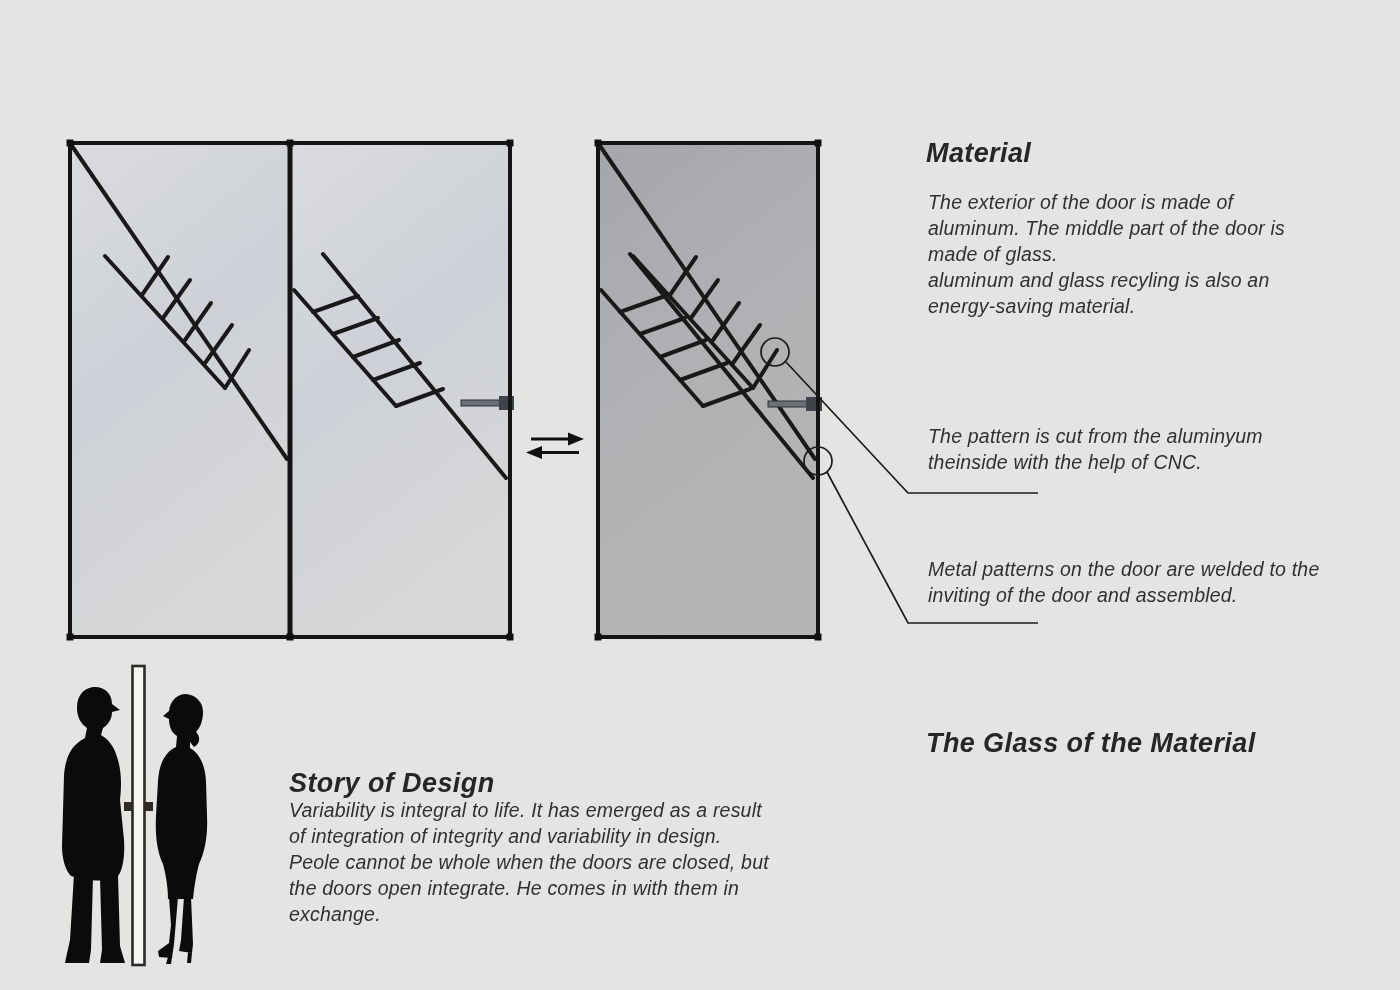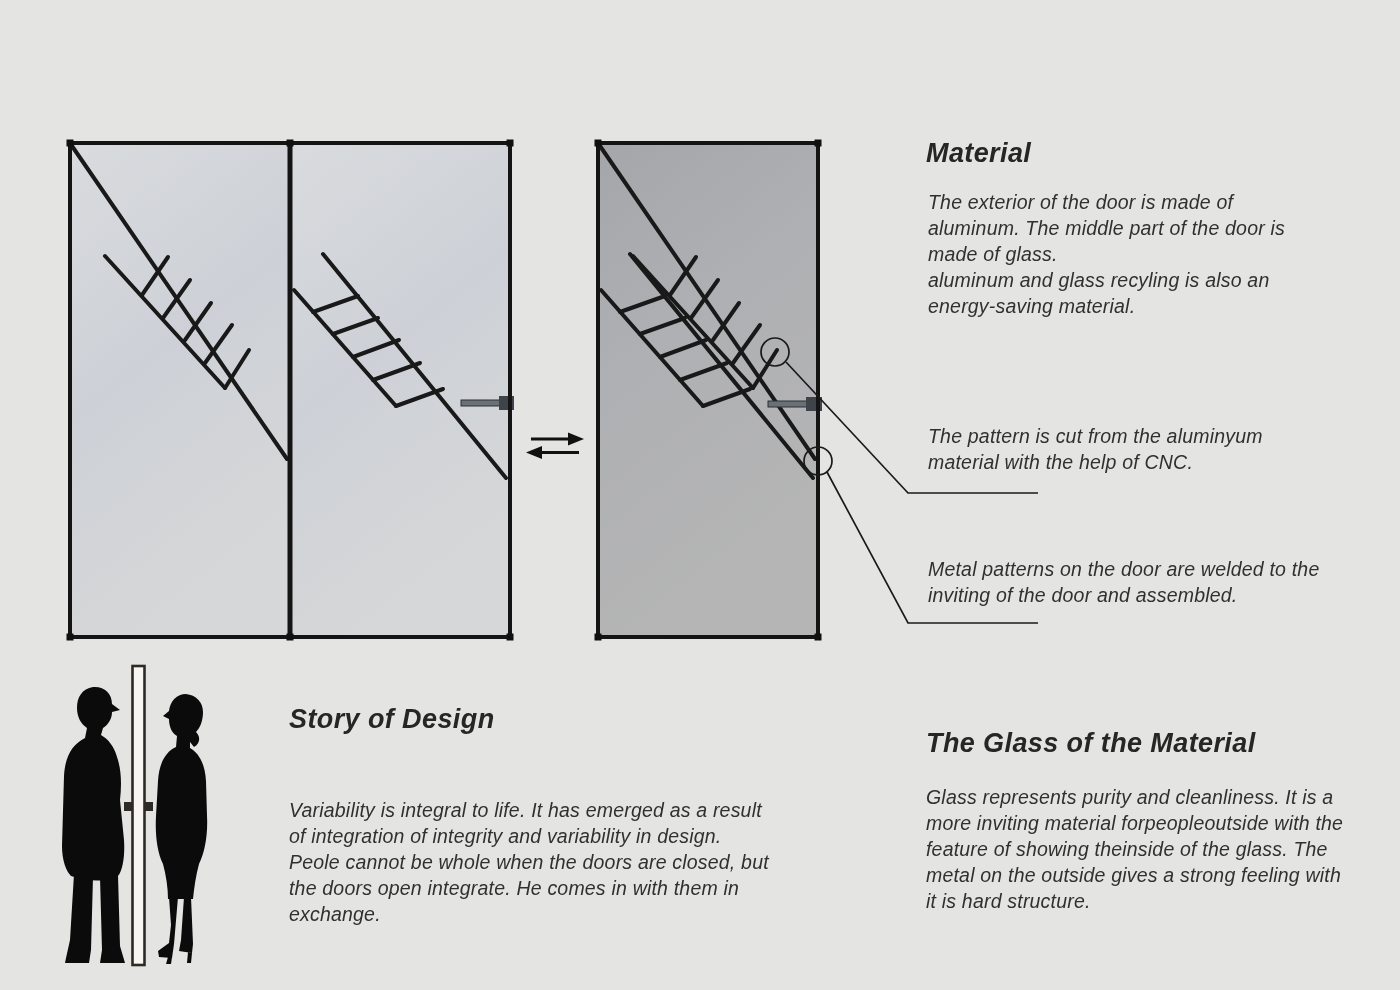--- a/index.html
+++ b/index.html
@@ -168,32 +168,27 @@
 </svg>
 
 <div class="txt h" style="left:926px;top:138px">Material</div>
 <div class="txt p" style="left:928px;top:189px">The exterior of the door is made of
 aluminum. The middle part of the door is
 made of glass.
 aluminum and glass recyling is also an
 energy-saving material.</div>
 
 <div class="txt p" style="left:928px;top:423px">The pattern is cut from the aluminyum
-material with the help of CNC.</div>
+theinside with the help of CNC.</div>
 
 <div class="txt p" style="left:928px;top:556px">Metal patterns on the door are welded to the
 inviting of the door and assembled.</div>
 
-<div class="txt h" style="left:289px;top:704px">Story of Design</div>
+<div class="txt h" style="left:289px;top:768px">Story of Design</div>
 <div class="txt p" style="left:289px;top:797px">Variability is integral to life. It has emerged as a result
 of integration of integrity and variability in design.
 Peole cannot be whole when the doors are closed, but
 the doors open integrate. He comes in with them in
 exchange.</div>
 
 <div class="txt h" style="left:926px;top:728px">The Glass of the Material</div>
-<div class="txt p" style="left:926px;top:784px">Glass represents purity and cleanliness. It is a
-more inviting material forpeopleoutside with the
-feature of showing theinside of the glass. The
-metal on the outside gives a strong feeling with
-it is hard structure.</div>
 
 </div>
 
 </body></html>

